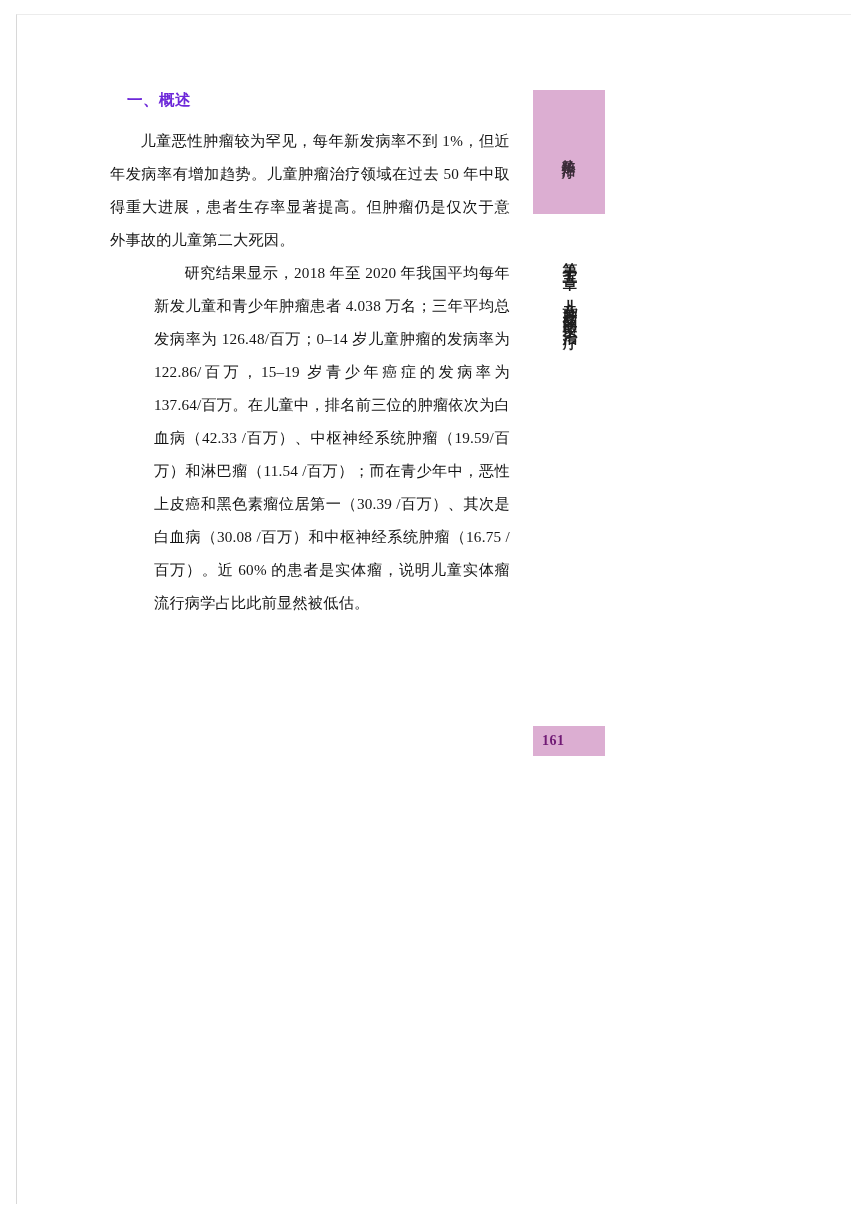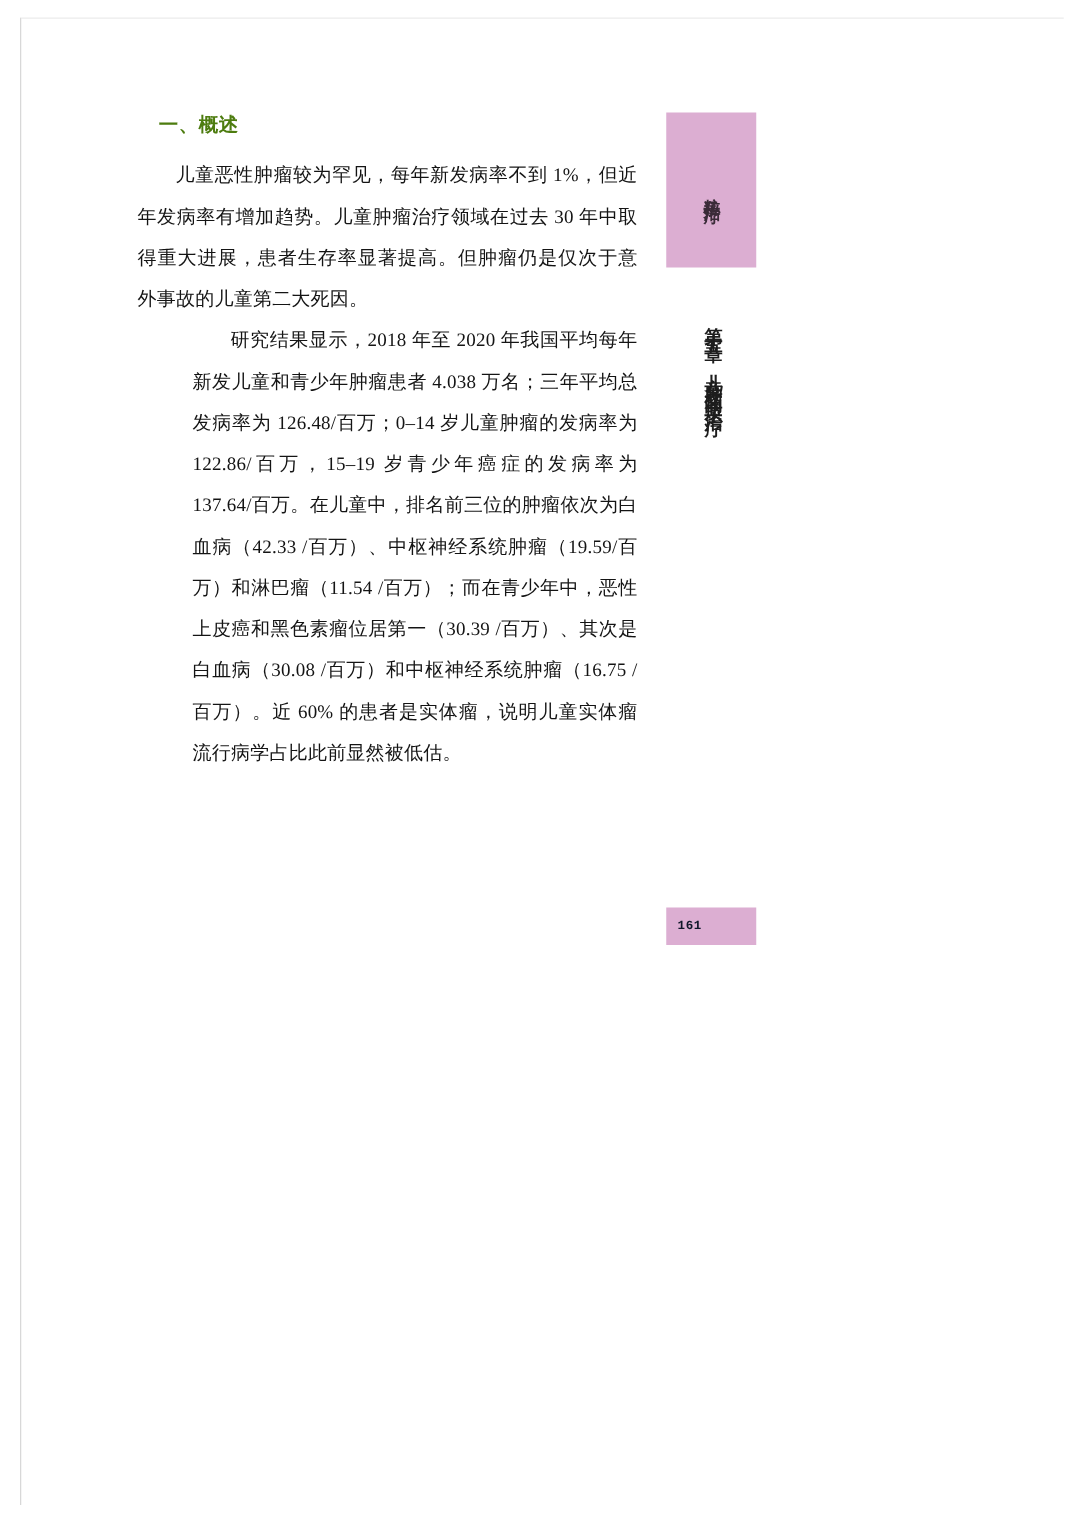--- a/index.html
+++ b/index.html
@@ -41,21 +41,21 @@
     position: absolute;
     left: 110px;
     top: 90px;
     width: 400px;
   }
 
   .section-heading {
     font-family: "DejaVu Sans", "Liberation Sans", sans-serif;
     font-weight: bold;
     font-size: 15.5px;
-    color: #4d7c0f;
+    color: #6d28d9;
     letter-spacing: 0.5px;
     margin: 0 0 14px 17px;
   }
 
   p.body-text {
     margin: 0 0 0 0;
     font-size: 15.2px;
     line-height: 2.17;
     text-align: justify;
     text-justify: inter-ideograph;
@@ -119,39 +119,39 @@
     top: 726px;
     width: 72px;
     height: 30px;
     background: #dcaed2;
     display: flex;
     align-items: center;
     padding-left: 9px;
     box-sizing: border-box;
   }
   .page-number-box .num {
-    font-family: Liberation Mono, monospace;
+    font-family: Liberation Serif, serif;
     font-weight: bold;
-    font-size: 10px;
-    color: #0f172a;
+    font-size: 14px;
+    color: #701a75;
     letter-spacing: 0.5px;
   }
 </style>
 </head>
 <body>
 
 <div class="page">
 
   <div class="page-frame"></div>
 
   <div class="content">
 
     <h2 class="section-heading">一、概述</h2>
 
-    <p class="body-text">儿童恶性肿瘤较为罕见，每年新发病率不到 1%，但近年发病率有增加趋势。儿童肿瘤治疗领域在过去 30 年中取得重大进展，患者生存率显著提高。但肿瘤仍是仅次于意外事故的儿童第二大死因。</p>
+    <p class="body-text">儿童恶性肿瘤较为罕见，每年新发病率不到 1%，但近年发病率有增加趋势。儿童肿瘤治疗领域在过去 50 年中取得重大进展，患者生存率显著提高。但肿瘤仍是仅次于意外事故的儿童第二大死因。</p>
 
     <p class="body-text">研究结果显示，2018 年至 2020 年我国平均每年新发儿童和青少年肿瘤患者 4.038 万名；三年平均总发病率为 126.48/百万；0–14 岁儿童肿瘤的发病率为 122.86/百万，15–19 岁青少年癌症的发病率为 137.64/百万。在儿童中，排名前三位的肿瘤依次为白血病（42.33 /百万）、中枢神经系统肿瘤（19.59/百万）和淋巴瘤（11.54 /百万）；而在青少年中，恶性上皮癌和黑色素瘤位居第一（30.39 /百万）、其次是白血病（30.08 /百万）和中枢神经系统肿瘤（16.75 /百万）。近 60% 的患者是实体瘤，说明儿童实体瘤流行病学占比此前显然被低估。</p>
 
   </div>
 
   <div class="side-tab">
     <span class="vtext">粒子治疗</span>
   </div>
 
   <div class="chapter-vertical">

